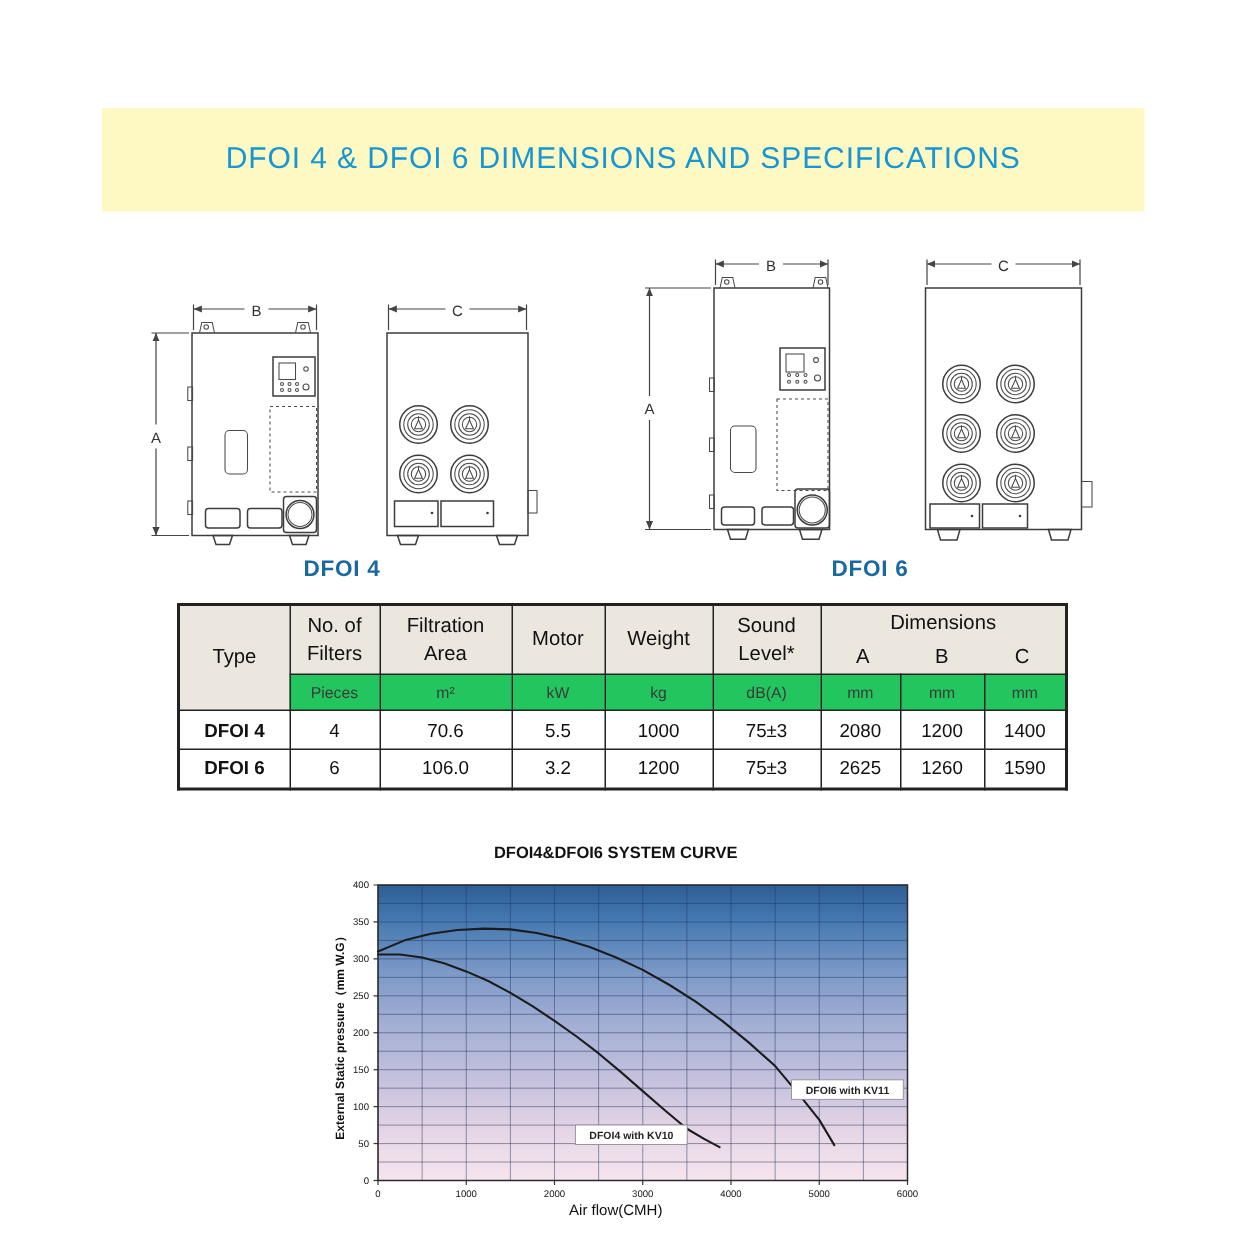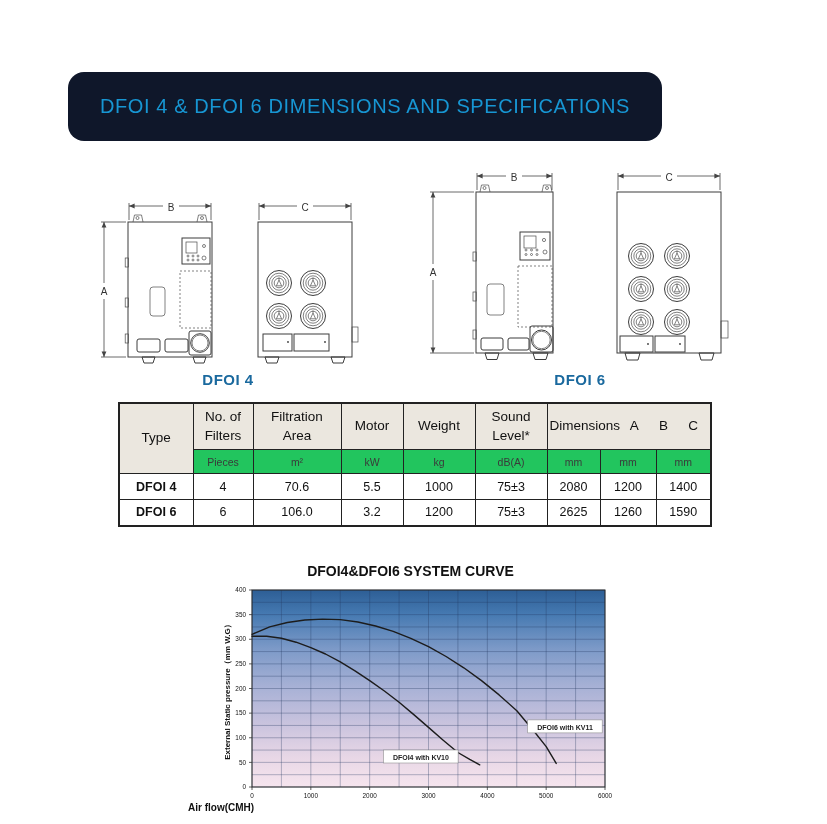--- a/index.html
+++ b/index.html
@@ -4,22 +4,22 @@
 <style>
   html,body{margin:0;padding:0;}
   body{
     width:827px;height:824px;position:relative;background:#ffffff;
     font-family:"Liberation Sans", sans-serif;overflow:hidden;
   }
   .abs{position:absolute;}
 
   
   .banner{
-    left:68px;top:72px;width:594px;height:69px;background:#0f172a;
-    display:flex;align-items:center;justify-content:center;border-radius:16px;
+    left:68px;top:72px;width:695px;height:69px;background:#fef9c3;
+    display:flex;align-items:center;justify-content:center;
   }
   .banner-title{
     color:#1796d3;font-size:20px;letter-spacing:.6px;font-weight:400;white-space:nowrap;
   }
 
   
   .drawings-svg{left:90px;top:158px;}
   .model-label{
     color:#1a699e;font-weight:bold;font-size:15px;text-align:center;width:90px;
     letter-spacing:.5px;
@@ -39,37 +39,37 @@
     border:1px solid #222;text-align:center;vertical-align:middle;
     padding:0 2px;color:#111;
   }
   table.spec th{background:#ebe7df;font-weight:400;font-size:13.5px;line-height:1.4;}
   tr.hdr-row{height:45px;}
   tr.unit-row{height:24px;}
   tr.unit-row td{background:#22c55e;font-size:10.5px;color:#3a3a3a;}
   tr.data-row{height:26px;}
   tr.data-row td{font-size:12.5px;background:#fff;}
   td.type-cell{font-weight:bold;font-size:13px;}
-  .dim-hd{display:flex;flex-direction:row;height:45px;}
+  .dim-hd{display:flex;flex-direction:column;height:45px;}
   .dim-hd-title{flex:0 0 23px;display:flex;align-items:center;justify-content:center;}
   .dim-hd-abc{flex:1;display:grid;grid-template-columns:53fr 56fr 55fr;}
   .dim-hd-abc span{display:flex;align-items:center;justify-content:center;}
   th.dim-group{padding:0;}
 
   
   .footnote{left:70px;top:527px;width:700px;font-family:"Liberation Serif",serif;
     font-size:9.8px;color:#1a1a1a;}
   .footnote div{margin-bottom:9px;}
 
   
   .chart-wrap{left:188px;top:558px;width:445px;height:266px;}
   .chart-title{position:absolute;left:0;top:5px;width:445px;text-align:center;
-    font-weight:bold;font-size:14px;color:#111;}
-  .chart-xlabel{position:absolute;left:0;top:244px;width:445px;text-align:left;
-    font-weight:bold;font-size:10px;color:#111;}
+    font-weight:bold;font-size:11px;color:#111;}
+  .chart-xlabel{position:absolute;left:0;top:244px;width:445px;text-align:center;
+    font-weight:normal;font-size:10px;color:#111;}
   .chart-ylabel{position:absolute;left:39px;top:132px;transform:translate(-50%,-50%) rotate(-90deg);
     white-space:nowrap;font-weight:bold;font-size:8px;color:#111;}
   .chart-svg{position:absolute;left:0;top:0;}
 </style>
 </head>
 <body>
 
 <div class="abs banner">
   <div class="banner-title">DFOI 4 &amp; DFOI 6 DIMENSIONS AND SPECIFICATIONS</div>
 </div>

